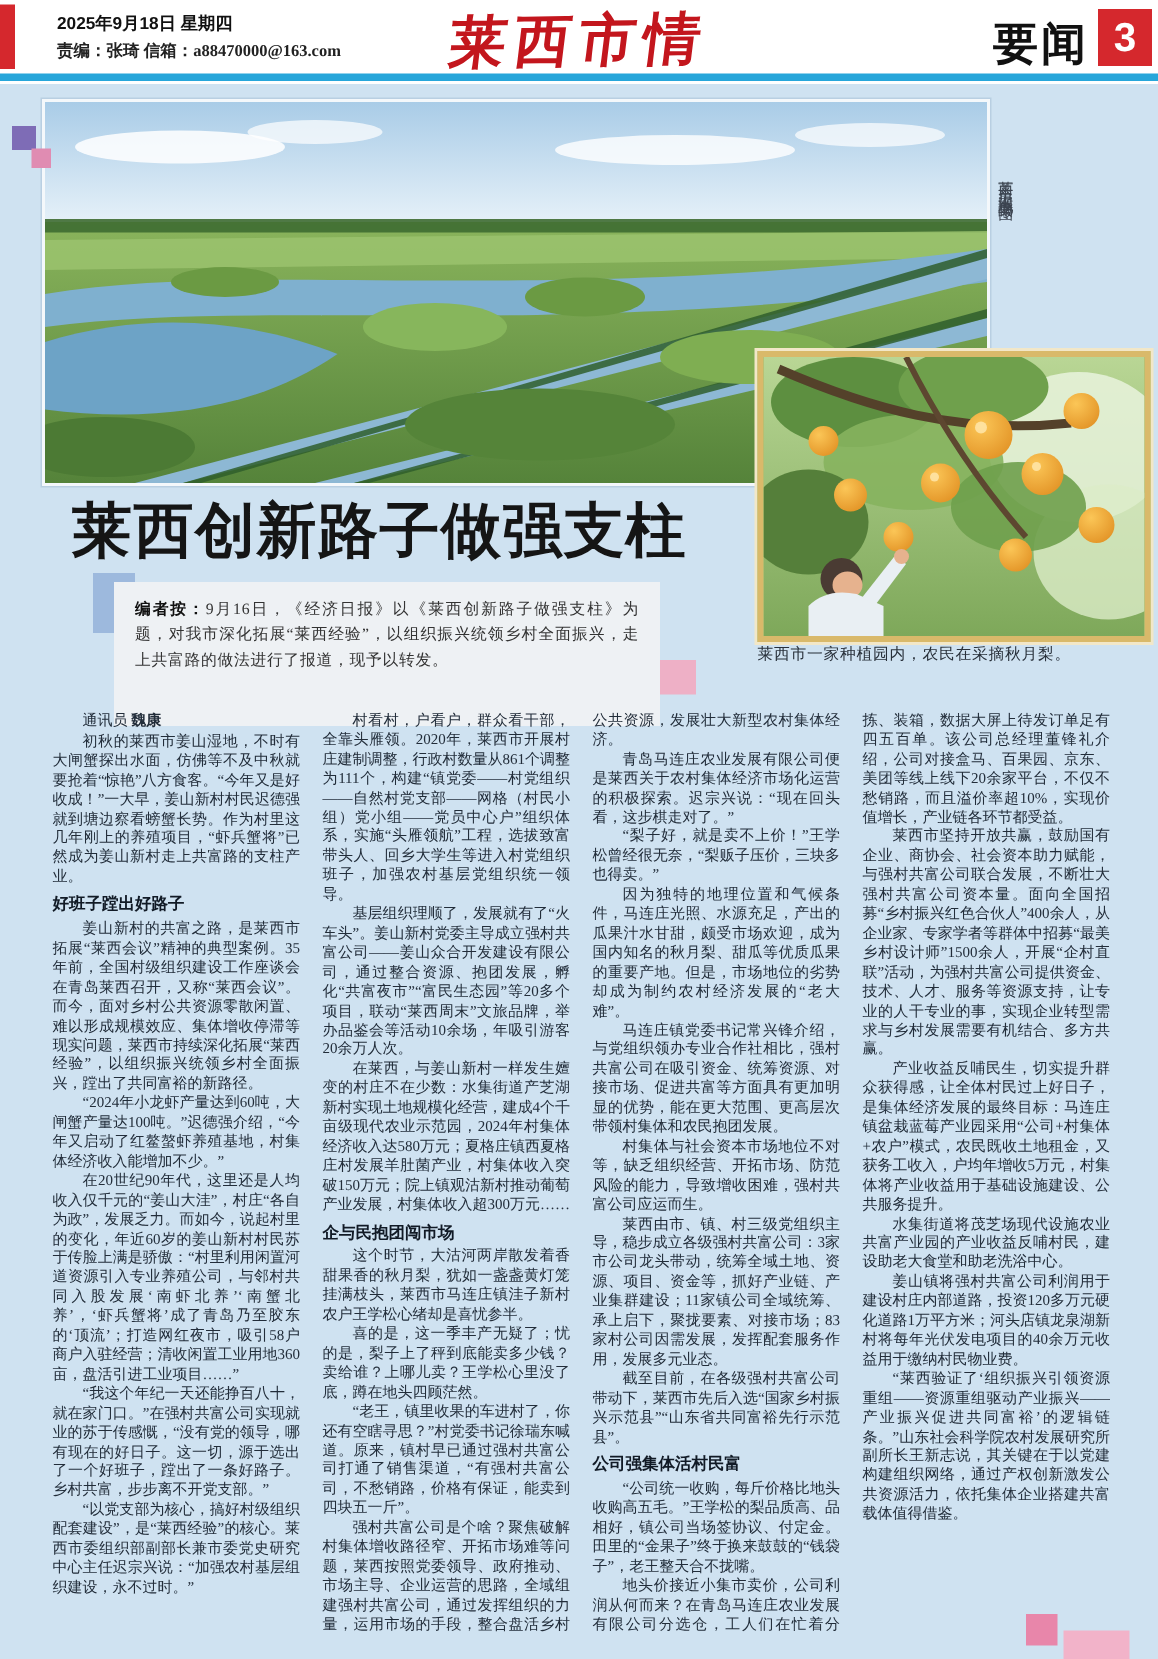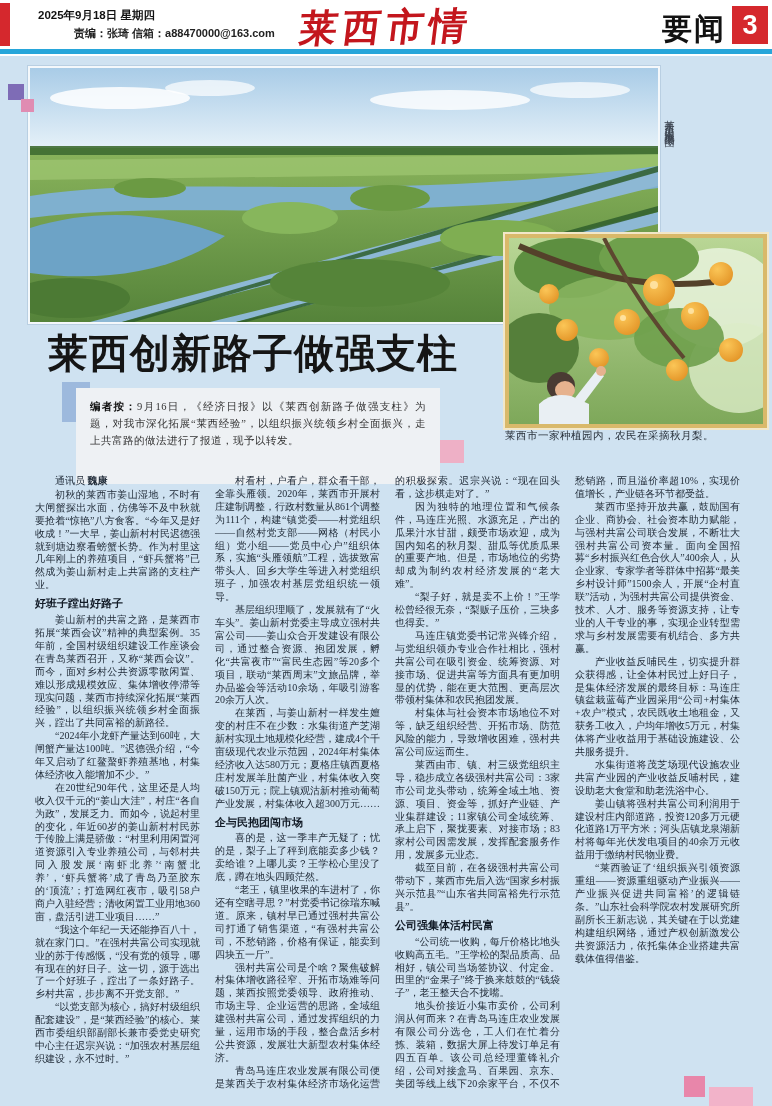--- a/index.html
+++ b/index.html
@@ -3,21 +3,21 @@
 <meta charset="utf-8">
 <style>
   html,body{margin:0;padding:0;}
   body{width:772px;height:1106px;background:#ffffff;font-family:"Liberation Serif",serif;overflow:hidden;}
   .page{position:relative;width:772px;height:1106px;background:#14532d;}
 
   
   .hdr{position:absolute;left:0;top:0;width:772px;height:56px;background:#fff;}
   .red-bar{position:absolute;left:0;top:3px;width:10px;height:43px;background:#d5282d;}
   .date-line{position:absolute;left:38px;top:8px;font-family:"Liberation Sans",sans-serif;font-size:11.5px;font-weight:bold;color:#111;}
-  .editor-line{position:absolute;left:38px;top:26px;font-family:Liberation Sans, sans-serif;font-size:11px;font-weight:bold;color:#222;margin-left:36px;}
+  .editor-line{position:absolute;left:38px;top:26px;font-family:Liberation Serif, serif;font-size:11px;font-weight:bold;color:#222;}
   .masthead{position:absolute;left:0;right:0;top:2px;text-align:center;font-family:"DejaVu Serif",serif;font-size:38px;font-weight:900;color:#c3161d;letter-spacing:5px;transform:skewX(-8deg) rotate(-1deg);}
   .section-label{position:absolute;right:46px;top:9px;font-family:"Liberation Sans",sans-serif;font-size:30px;font-weight:900;color:#111;letter-spacing:2px;}
   .pagenum{position:absolute;right:4px;top:6px;width:36px;height:38px;background:#d5282d;color:#fff;font-family:"Liberation Sans",sans-serif;font-size:27px;font-weight:bold;text-align:center;line-height:38px;}
   .hdr-rule{position:absolute;left:0;top:49px;width:772px;height:5px;background:#27a6da;}
 
   
   .content{position:absolute;left:0;top:56px;width:772px;height:1050px;background:#cfe2f1;}
 
   
   .wetland{position:absolute;left:28px;top:10px;width:628px;height:254px;border:2px solid #f4f8fb;box-shadow:0 0 0 1px #b9cfe2;overflow:hidden;background:#bcd6ea;}
@@ -156,26 +156,27 @@
       <h3>好班子蹚出好路子</h3>
       <p>姜山新村的共富之路，是莱西市拓展“莱西会议”精神的典型案例。35年前，全国村级组织建设工作座谈会在青岛莱西召开，又称“莱西会议”。而今，面对乡村公共资源零散闲置、难以形成规模效应、集体增收停滞等现实问题，莱西市持续深化拓展“莱西经验”，以组织振兴统领乡村全面振兴，蹚出了共同富裕的新路径。</p>
       <p>“2024年小龙虾产量达到60吨，大闸蟹产量达100吨。”迟德强介绍，“今年又启动了红鳌螯虾养殖基地，村集体经济收入能增加不少。”</p>
       <p>在20世纪90年代，这里还是人均收入仅千元的“姜山大洼”，村庄“各自为政”，发展乏力。而如今，说起村里的变化，年近60岁的姜山新村村民苏于传脸上满是骄傲：“村里利用闲置河道资源引入专业养殖公司，与邻村共同入股发展‘南虾北养’‘南蟹北养’，‘虾兵蟹将’成了青岛乃至胶东的‘顶流’；打造网红夜市，吸引58户商户入驻经营；清收闲置工业用地360亩，盘活引进工业项目……”</p>
       <p>“我这个年纪一天还能挣百八十，就在家门口。”在强村共富公司实现就业的苏于传感慨，“没有党的领导，哪有现在的好日子。这一切，源于选出了一个好班子，蹚出了一条好路子。乡村共富，步步离不开党支部。”</p>
       <p>“以党支部为核心，搞好村级组织配套建设”，是“莱西经验”的核心。莱西市委组织部副部长兼市委党史研究中心主任迟宗兴说：“加强农村基层组织建设，永不过时。”</p>
       <p>村看村，户看户，群众看干部，全靠头雁领。2020年，莱西市开展村庄建制调整，行政村数量从861个调整为111个，构建“镇党委——村党组织——自然村党支部——网格（村民小组）党小组——党员中心户”组织体系，实施“头雁领航”工程，选拔致富带头人、回乡大学生等进入村党组织班子，加强农村基层党组织统一领导。</p>
       <p>基层组织理顺了，发展就有了“火车头”。姜山新村党委主导成立强村共富公司——姜山众合开发建设有限公司，通过整合资源、抱团发展，孵化“共富夜市”“富民生态园”等20多个项目，联动“莱西周末”文旅品牌，举办品鉴会等活动10余场，年吸引游客20余万人次。</p>
       <p>在莱西，与姜山新村一样发生嬗变的村庄不在少数：水集街道产芝湖新村实现土地规模化经营，建成4个千亩级现代农业示范园，2024年村集体经济收入达580万元；夏格庄镇西夏格庄村发展羊肚菌产业，村集体收入突破150万元；院上镇观沽新村推动葡萄产业发展，村集体收入超300万元……</p>
       <h3>企与民抱团闯市场</h3>
+      <p>这个时节，大沽河两岸散发着香甜果香的秋月梨，犹如一盏盏黄灯笼挂满枝头，莱西市马连庄镇洼子新村农户王学松心绪却是喜忧参半。</p>
       <p>喜的是，这一季丰产无疑了；忧的是，梨子上了秤到底能卖多少钱？卖给谁？上哪儿卖？王学松心里没了底，蹲在地头四顾茫然。</p>
       <p>“老王，镇里收果的车进村了，你还有空瞎寻思？”村党委书记徐瑞东喊道。原来，镇村早已通过强村共富公司打通了销售渠道，“有强村共富公司，不愁销路，价格有保证，能卖到四块五一斤”。</p>
       <p>强村共富公司是个啥？聚焦破解村集体增收路径窄、开拓市场难等问题，莱西按照党委领导、政府推动、市场主导、企业运营的思路，全域组建强村共富公司，通过发挥组织的力量，运用市场的手段，整合盘活乡村公共资源，发展壮大新型农村集体经济。</p>
       <p>青岛马连庄农业发展有限公司便是莱西关于农村集体经济市场化运营的积极探索。迟宗兴说：“现在回头看，这步棋走对了。”</p>
+      <p>“梨子好，就是卖不上价！”王学松曾经很无奈，“梨贩子压价，三块多也得卖。”</p>
       <p>因为独特的地理位置和气候条件，马连庄光照、水源充足，产出的瓜果汁水甘甜，颇受市场欢迎，成为国内知名的秋月梨、甜瓜等优质瓜果的重要产地。但是，市场地位的劣势却成为制约农村经济发展的“老大难”。</p>
-      <p>“梨子好，就是卖不上价！”王学松曾经很无奈，“梨贩子压价，三块多也得卖。”</p>
       <p>马连庄镇党委书记常兴锋介绍，与党组织领办专业合作社相比，强村共富公司在吸引资金、统筹资源、对接市场、促进共富等方面具有更加明显的优势，能在更大范围、更高层次带领村集体和农民抱团发展。</p>
       <p>村集体与社会资本市场地位不对等，缺乏组织经营、开拓市场、防范风险的能力，导致增收困难，强村共富公司应运而生。</p>
       <p>莱西由市、镇、村三级党组织主导，稳步成立各级强村共富公司：3家市公司龙头带动，统筹全域土地、资源、项目、资金等，抓好产业链、产业集群建设；11家镇公司全域统筹、承上启下，聚拢要素、对接市场；83家村公司因需发展，发挥配套服务作用，发展多元业态。</p>
       <p>截至目前，在各级强村共富公司带动下，莱西市先后入选“国家乡村振兴示范县”“山东省共同富裕先行示范县”。</p>
       <h3>公司强集体活村民富</h3>
       <p>“公司统一收购，每斤价格比地头收购高五毛。”王学松的梨品质高、品相好，镇公司当场签协议、付定金。田里的“金果子”终于换来鼓鼓的“钱袋子”，老王整天合不拢嘴。</p>
       <p>地头价接近小集市卖价，公司利润从何而来？在青岛马连庄农业发展有限公司分选仓，工人们在忙着分拣、装箱，数据大屏上待发订单足有四五百单。该公司总经理董锋礼介绍，公司对接盒马、百果园、京东、美团等线上线下20余家平台，不仅不愁销路，而且溢价率超10%，实现价值增长，产业链各环节都受益。</p>
       <p>莱西市坚持开放共赢，鼓励国有企业、商协会、社会资本助力赋能，与强村共富公司联合发展，不断壮大强村共富公司资本量。面向全国招募“乡村振兴红色合伙人”400余人，从企业家、专家学者等群体中招募“最美乡村设计师”1500余人，开展“企村直联”活动，为强村共富公司提供资金、技术、人才、服务等资源支持，让专业的人干专业的事，实现企业转型需求与乡村发展需要有机结合、多方共赢。</p>
       <p>产业收益反哺民生，切实提升群众获得感，让全体村民过上好日子，是集体经济发展的最终目标：马连庄镇盆栽蓝莓产业园采用“公司+村集体+农户”模式，农民既收土地租金，又获务工收入，户均年增收5万元，村集体将产业收益用于基础设施建设、公共服务提升。</p>
       <p>水集街道将茂芝场现代设施农业共富产业园的产业收益反哺村民，建设助老大食堂和助老洗浴中心。</p>

